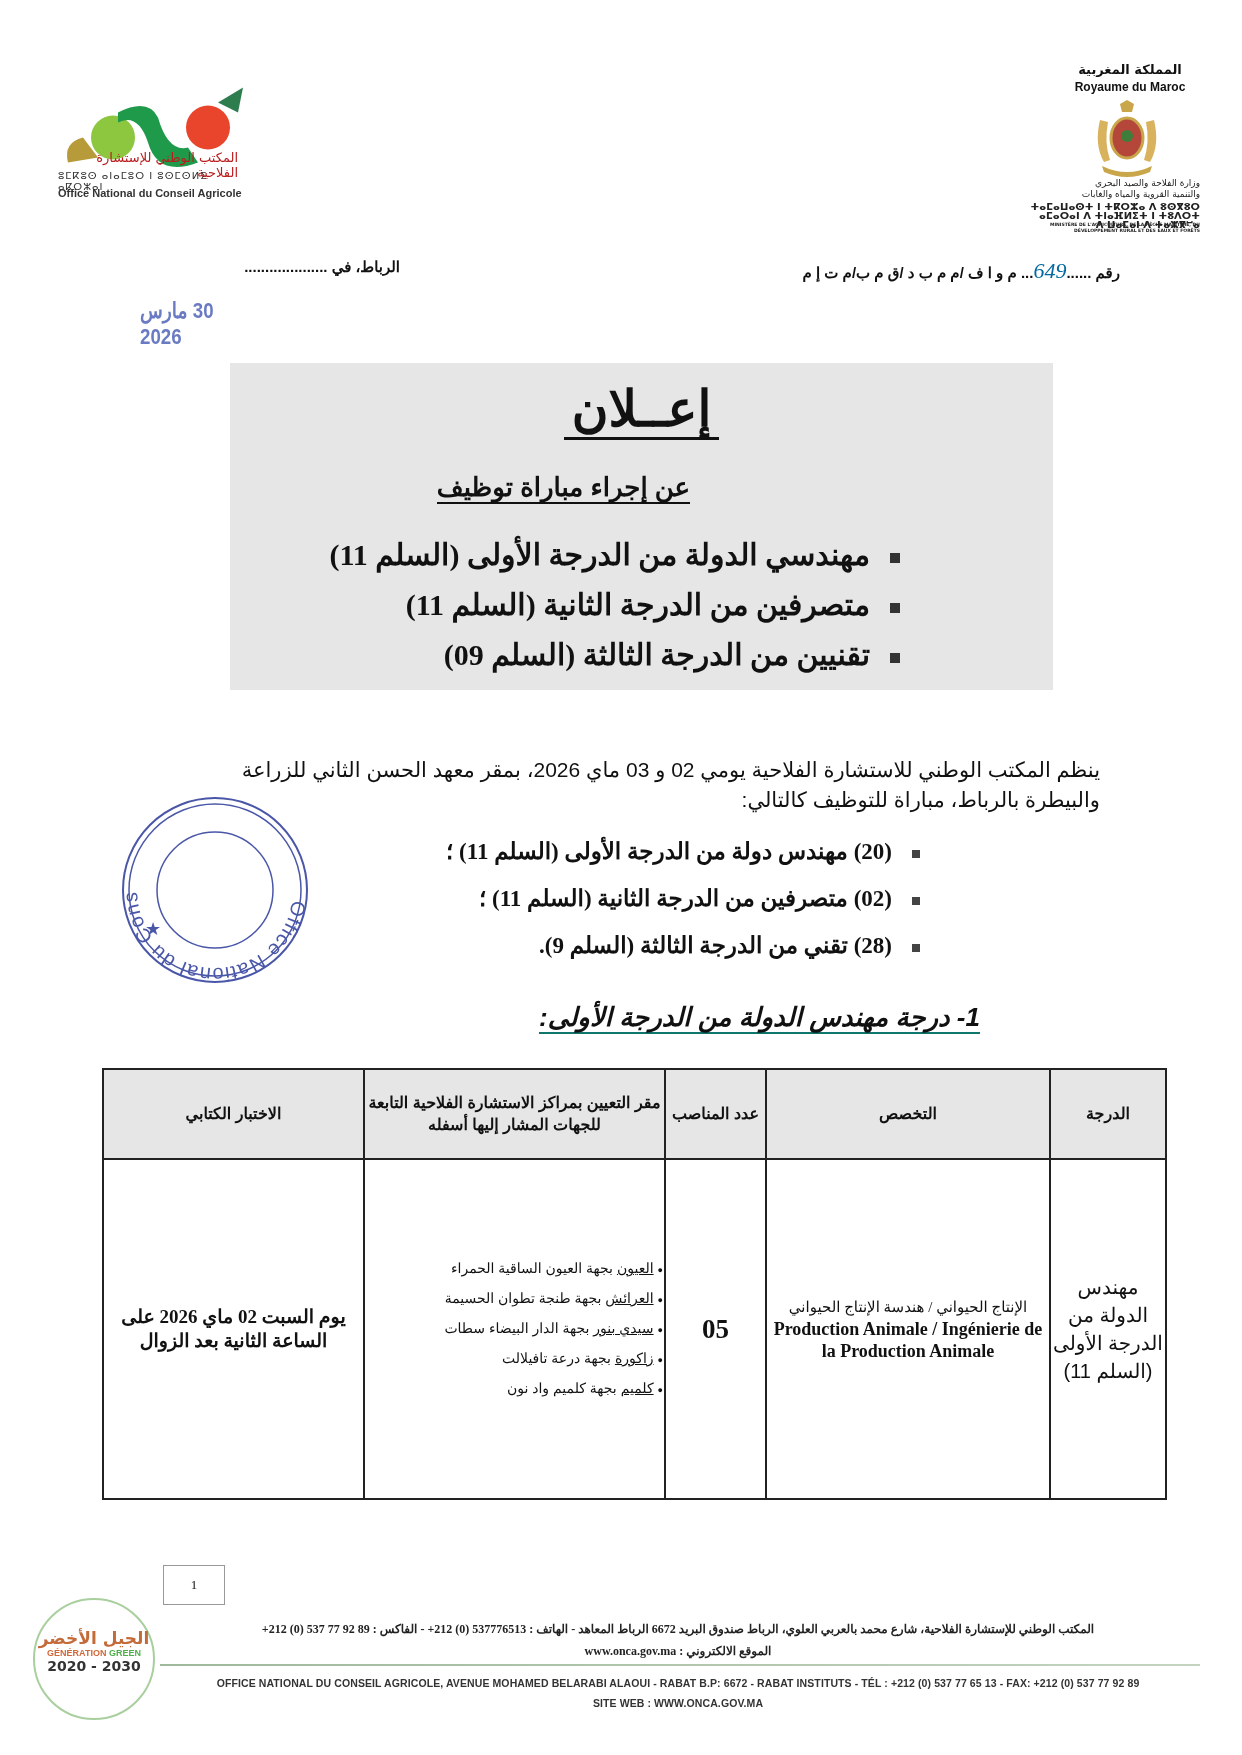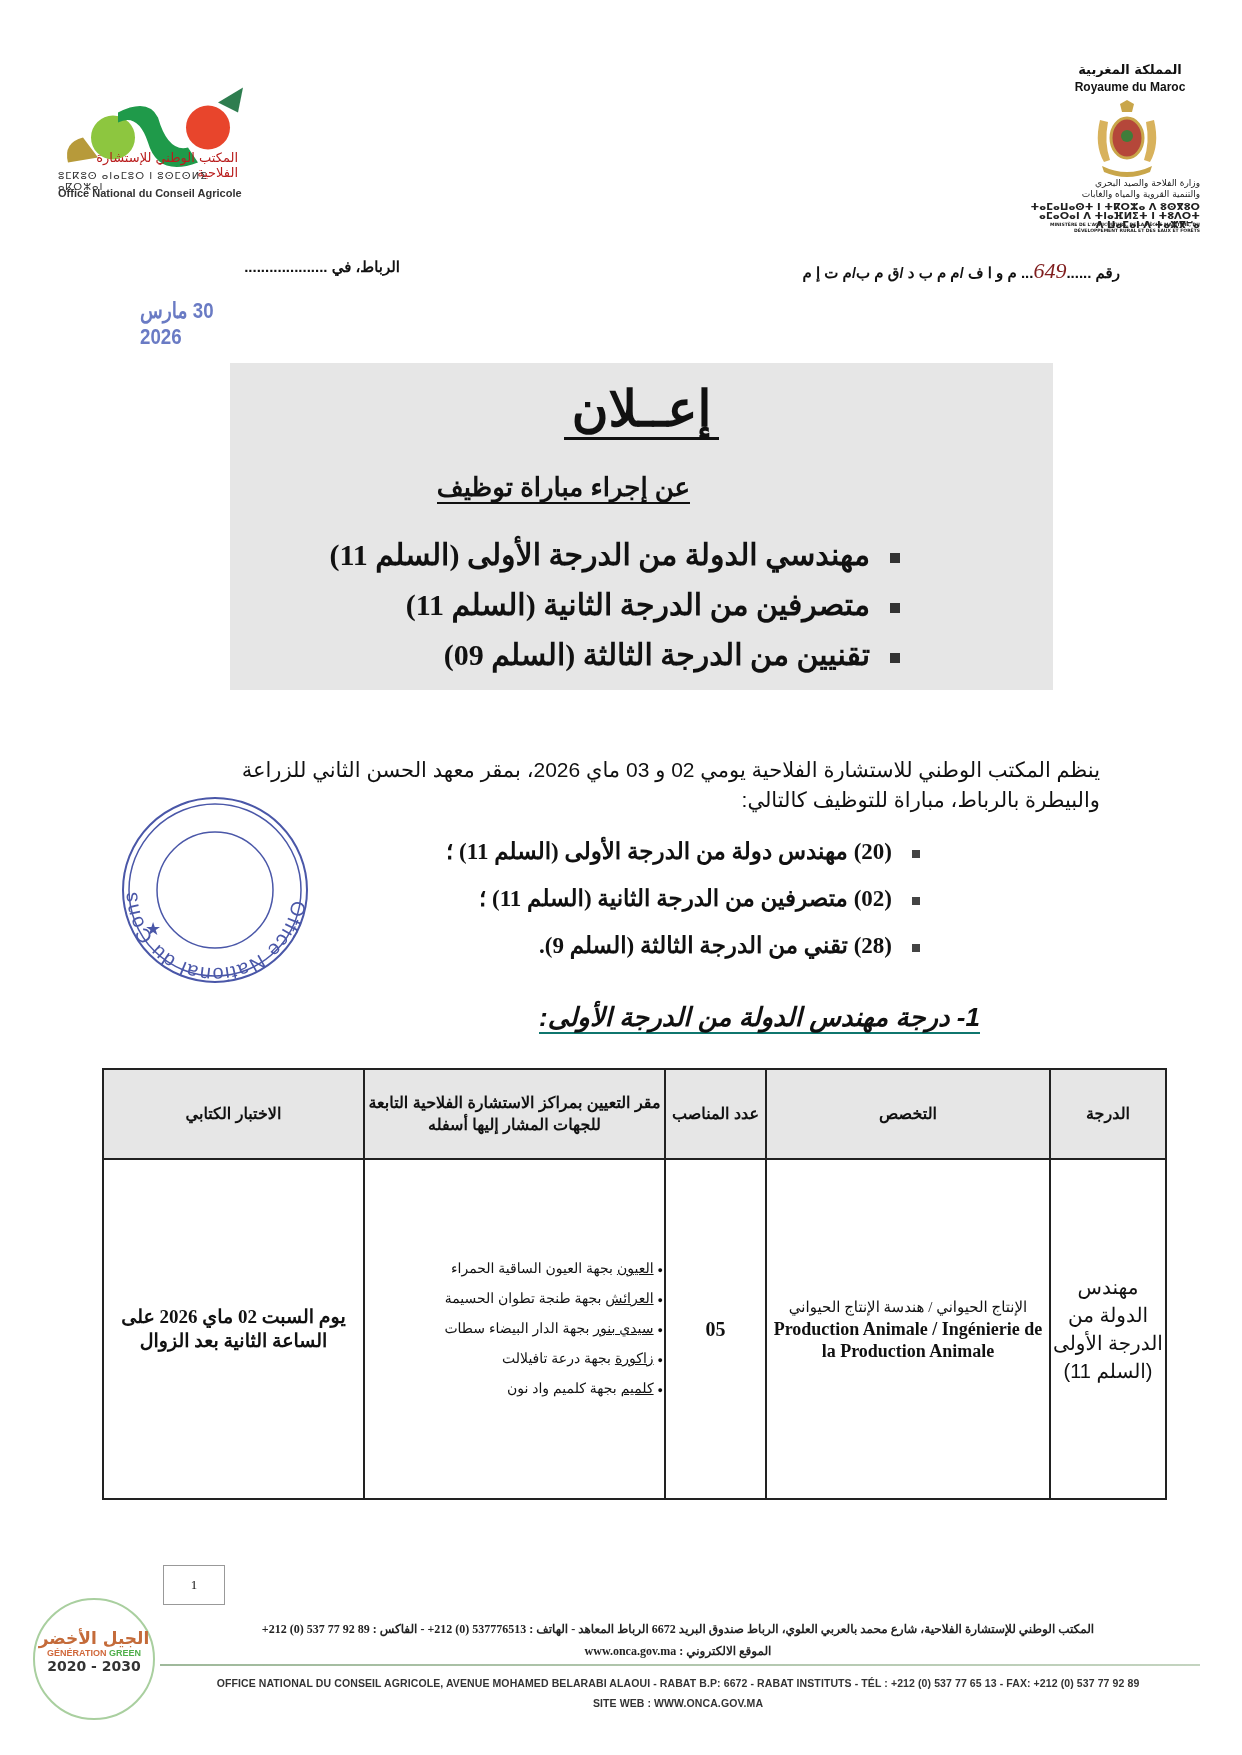--- a/index.html
+++ b/index.html
@@ -17,21 +17,21 @@
   
   .roy-ar { left:1060px; top:62px; width:140px; text-align:center; font-size:13px; font-weight:bold; }
   .roy-fr { left:1060px; top:80px; width:140px; text-align:center; font-family:"Liberation Sans", sans-serif; font-size:12px; font-weight:bold; }
   #coat { left:1092px; top:100px; width:70px; height:80px; }
   .min-ar { left:1030px; top:178px; width:170px; font-size:9px; line-height:11px; text-align:right; color:#222; }
   .min-tif { left:1030px; top:202px; width:170px; font-size:10px; line-height:9px; text-align:right; color:#222; font-weight:bold; }
   .min-fr { left:1030px; top:222px; width:170px; font-size:4.5px; line-height:6px; text-align:right; color:#222; font-weight:bold; }
 
   
   .ref-line { left:640px; top:258px; width:480px; text-align:right; font-family:"Liberation Sans", sans-serif; font-size:15px; font-weight:bold; }
-  .ref-num { font-family:"Liberation Serif", serif; font-style:italic; color:#7f1d1d; font-size:22px; font-weight:normal; }
+  .ref-num { font-family:"Liberation Serif", serif; font-style:italic; color:#0369a1; font-size:22px; font-weight:normal; }
   .city-line { left:180px; top:258px; width:220px; text-align:right; font-family:"Liberation Sans", sans-serif; font-size:15px; font-weight:bold; }
   .date-stamp { left:140px; top:298px; width:130px; text-align:left; font-family:"Liberation Sans", sans-serif; font-weight:bold; font-size:22px; color:#6a7bc4; transform:scaleX(0.85); transform-origin:left; }
 
   
   .title-box { left:230px; top:363px; width:823px; height:327px; background:#e6e6e6; }
   .title-main { left:230px; top:380px; width:823px; text-align:center; font-family:"Liberation Sans", sans-serif; font-weight:bold; font-size:50px; }
   .title-main span { border-bottom:3px solid #111; padding:0 8px; }
   .title-sub { left:230px; top:472px; width:667px; text-align:center; font-family:"Liberation Sans", sans-serif; font-weight:bold; font-size:26px; }
   .title-sub span { border-bottom:2px solid #111; }
   .title-items { left:260px; top:530px; width:640px; font-family:"Liberation Serif", serif; font-weight:bold; font-size:30px; line-height:50px; text-align:right; }
@@ -50,21 +50,21 @@
   .sec-head span { border-bottom:2px solid #0f766e; }
 
   
   .tbl { left:102px; top:1068px; width:1065px; border-collapse:collapse; direction:rtl; }
   .tbl th, .tbl td { border:2px solid #222; text-align:center; vertical-align:middle; }
   .tbl th { background:#e6e6e6; height:86px; font-family:"Liberation Sans", sans-serif; font-weight:bold; font-size:16px; line-height:22px; }
   .tbl td { height:336px; }
   .c-grade { width:112px; font-family:Liberation Sans, sans-serif; font-size:20px; line-height:28px;border-radius:18px; }
   .c-spec { width:280px; font-family:"Liberation Serif", serif; font-size:15px; line-height:21px; }
   .c-spec .fr { font-weight:bold; font-size:18px; line-height:22px; }
-  .c-count { width:97px; font-family:"Liberation Serif", serif; font-weight:bold; font-size:20px; }
+  .c-count { width:97px; font-family:"Liberation Serif", serif; font-weight:bold; font-size:27px; }
   .c-loc { width:297px; font-family:"Liberation Sans", sans-serif; font-size:14px; line-height:28px; text-align:right !important; }
   .c-loc ul { margin:0; padding:0; list-style:none; }
   .c-loc li::before { content:"\25CF"; font-size:9px; margin-left:4px; }
   .c-loc u { text-decoration:underline; }
   .c-exam { font-family:"Liberation Serif", serif; font-weight:bold; font-size:19px; line-height:24px; }
 
   
   .page-box { left:163px; top:1565px; width:60px; height:38px; border:1px solid #999; font-family:"Liberation Serif", serif; font-size:13px; text-align:center; line-height:38px; }
 
   

